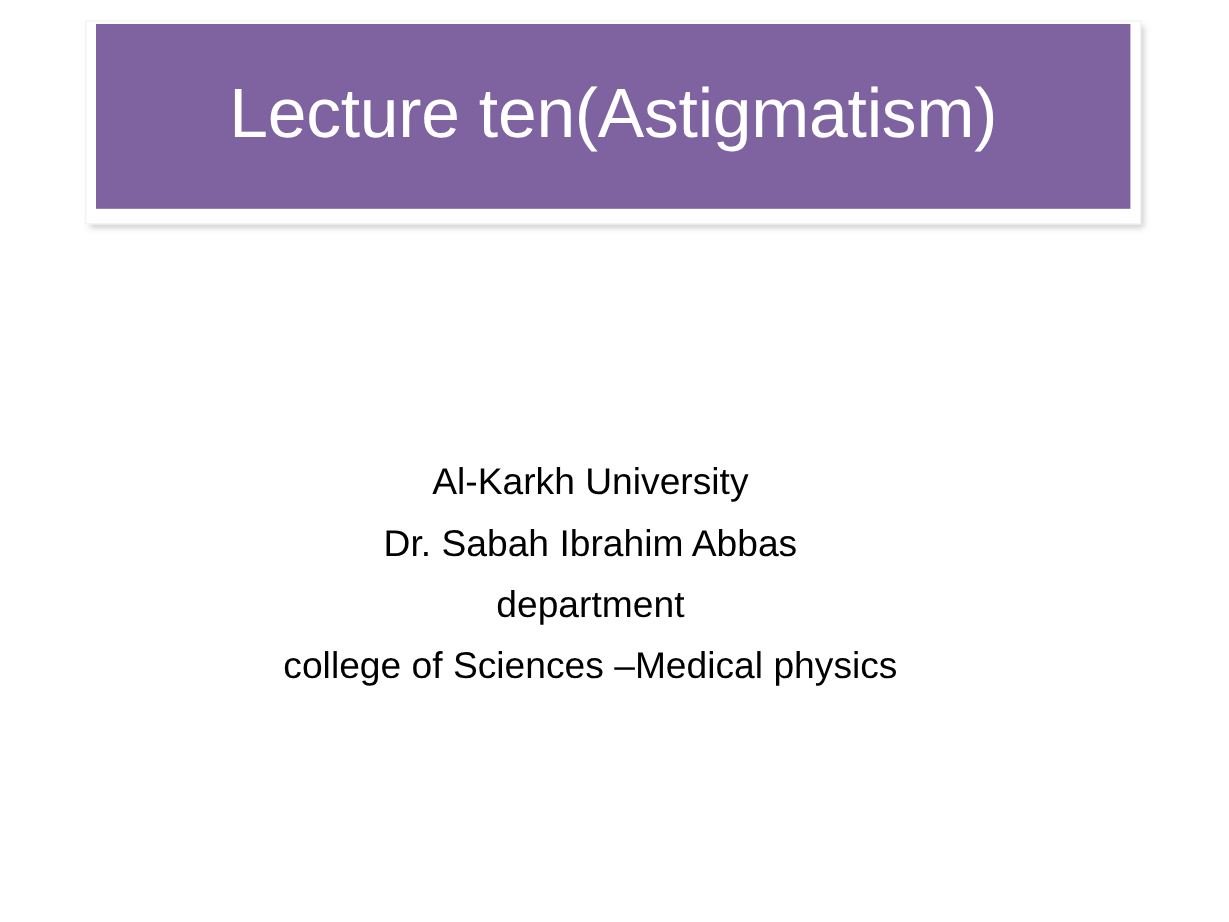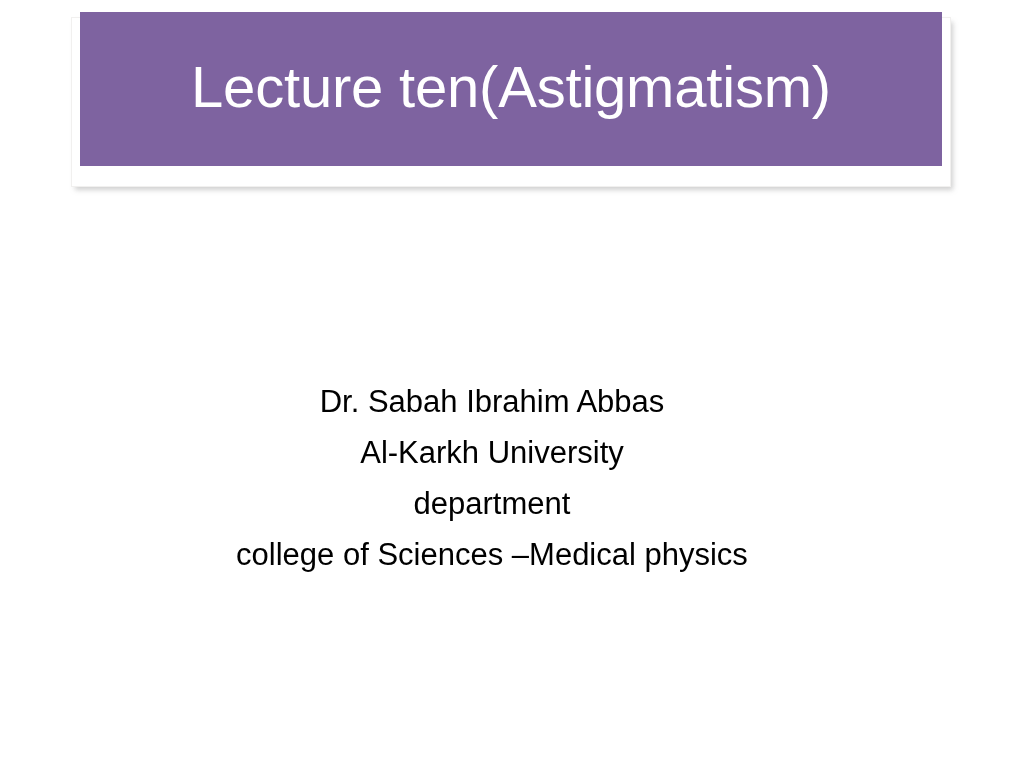--- a/index.html
+++ b/index.html
@@ -33,21 +33,21 @@
     height: 170px;
     background: #ffffff;
     box-sizing: border-box;
     border: 1px solid #f1f0ef;
     box-shadow: 3px 4px 5px -1px rgba(120,120,120,0.35);
   }
 
   .title-bar {
     position: absolute;
     left: 80px;
-    top: 12px;
+    top: 20px;
     width: 862px;
     height: 154px;
     background: #7e63a0;
     display: flex;
     align-items: center;
     justify-content: center;
   }
 
   .title-text {
     color: #ffffff;
@@ -85,19 +85,19 @@
 
 <div class="slide">
 
   <div class="title-frame"></div>
 
   <div class="title-bar">
     <div class="title-text">Lecture ten(Astigmatism)</div>
   </div>
 
   <div class="body-block">
+    <span class="body-line">Al-Karkh University</span>
     <span class="body-line">Dr. Sabah Ibrahim Abbas</span>
-    <span class="body-line">Al-Karkh University</span>
     <span class="body-line">department</span>
     <span class="body-line">college of Sciences –Medical physics</span>
   </div>
 
 </div>
 
 </body></html>

